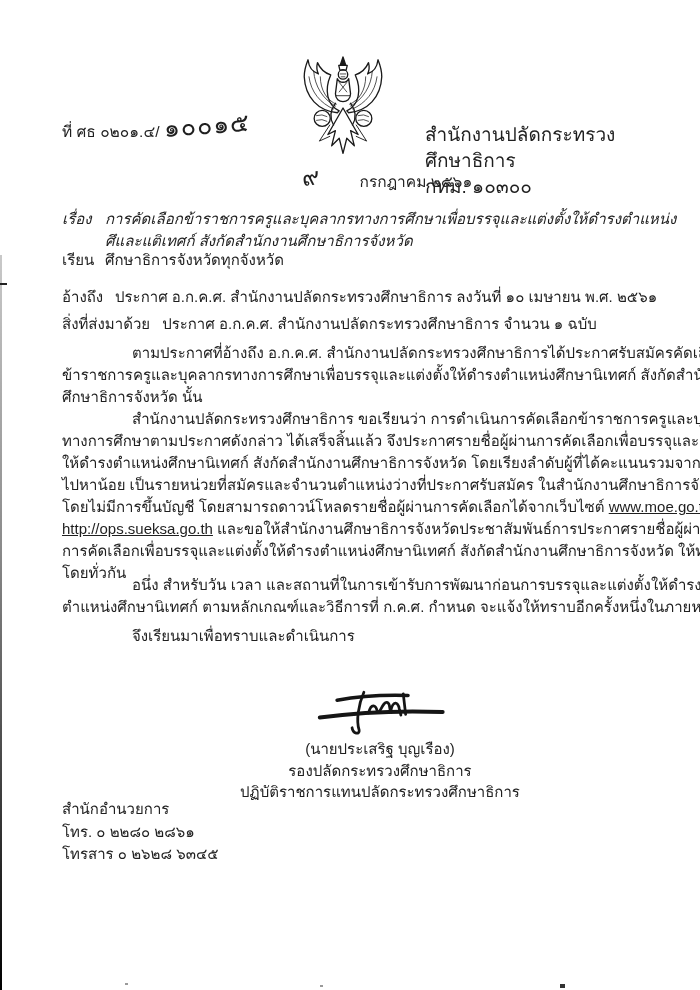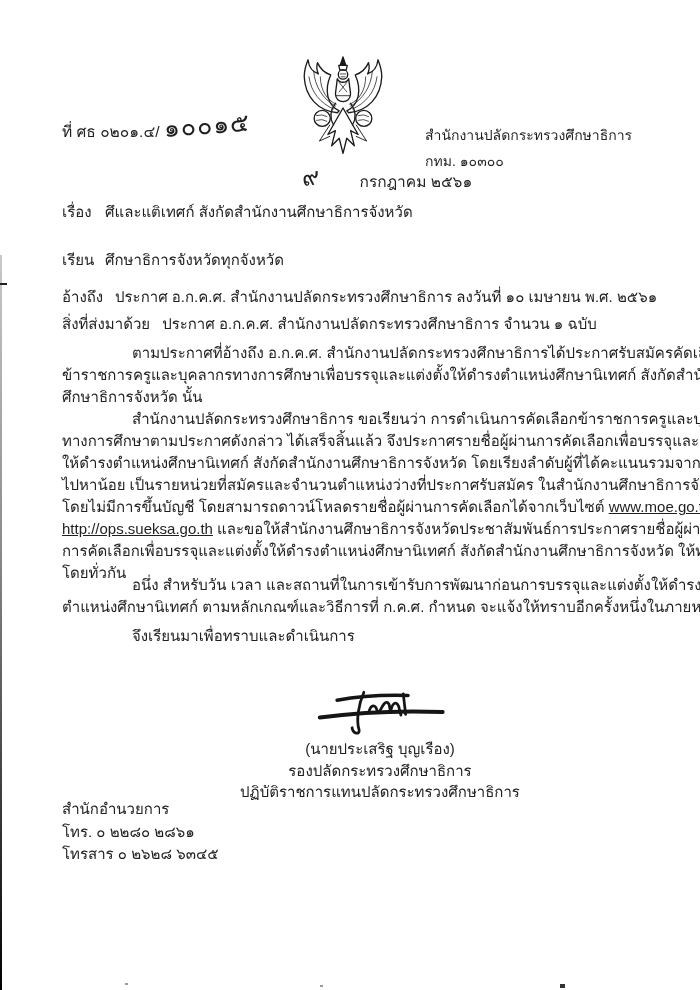--- a/index.html
+++ b/index.html
@@ -34,21 +34,21 @@
     letter-spacing: 1px;
   }
   .hand-day {
     font-family: "DejaVu Serif", serif;
     font-size: 24px;
     display: inline-block;
     transform: rotate(-6deg) translateY(-2px);
     margin-right: 40px;
   }
   .garuda { position: absolute; left: 295px; top: 56px; width: 96px; height: 104px; }
-  .hdr-org { position: absolute; left: 425px; top: 122px; font-size: 14px; line-height: 26px; }
+  .hdr-org { position: absolute; left: 425px; top: 122px; font-size: 19px; line-height: 26px; }
   .hdr-date { position: absolute; left: 302px; top: 168px; font-size: 15.5px; white-space: nowrap; }
 
   .content { position: absolute; left: 62px; top: 201px; width: 586px; }
   .row { display: flex; align-items: flex-start; }
   .lbl { flex: 0 0 auto; }
   .w43 { width: 43px; }
   .w53 { width: 53px; }
   .mr12 { margin-right: 12px; }
   .block { position: absolute; left: 0; width: 586px; }
   .line { white-space: nowrap; }
@@ -117,23 +117,24 @@
     <div>สำนักงานปลัดกระทรวงศึกษาธิการ</div>
     <div>กทม. ๑๐๓๐๐</div>
   </div>
 
   <div class="hdr-date">
     <span class="hand-day">๙</span><span>กรกฎาคม ๒๕๖๑</span>
   </div>
 
   <div class="content">
 
-    <div class="block row" style="top:0;">
+    <div class="block row" style="top:7px;font-style:italic;">
       <span class="lbl w43">เรื่อง</span>
       <span>
+        <div class="line">การคัดเลือกข้าราชการครูและบุคลากรทางการศึกษาเพื่อบรรจุและแต่งตั้งให้ดำรงตำแหน่ง</div>
         <div class="line">ศึและแติเทศก์ สังกัดสำนักงานศึกษาธิการจังหวัด</div>
       </span>
     </div>
 
     <div class="block row" style="top:48px;">
       <span class="lbl w43">เรียน</span>
       <span class="line">ศึกษาธิการจังหวัดทุกจังหวัด</span>
     </div>
 
     <div class="block row" style="top:85px;">

